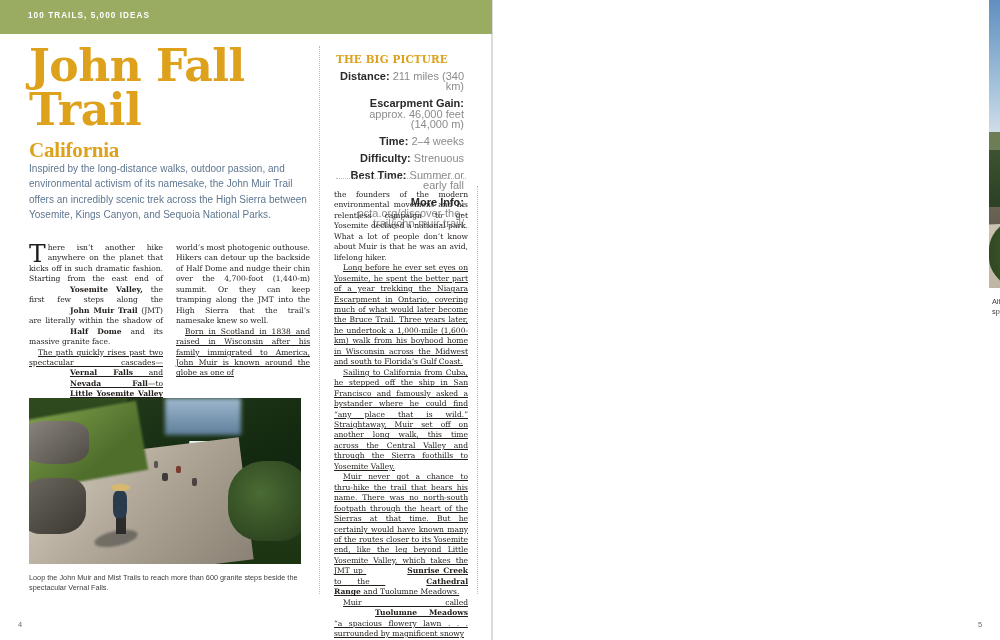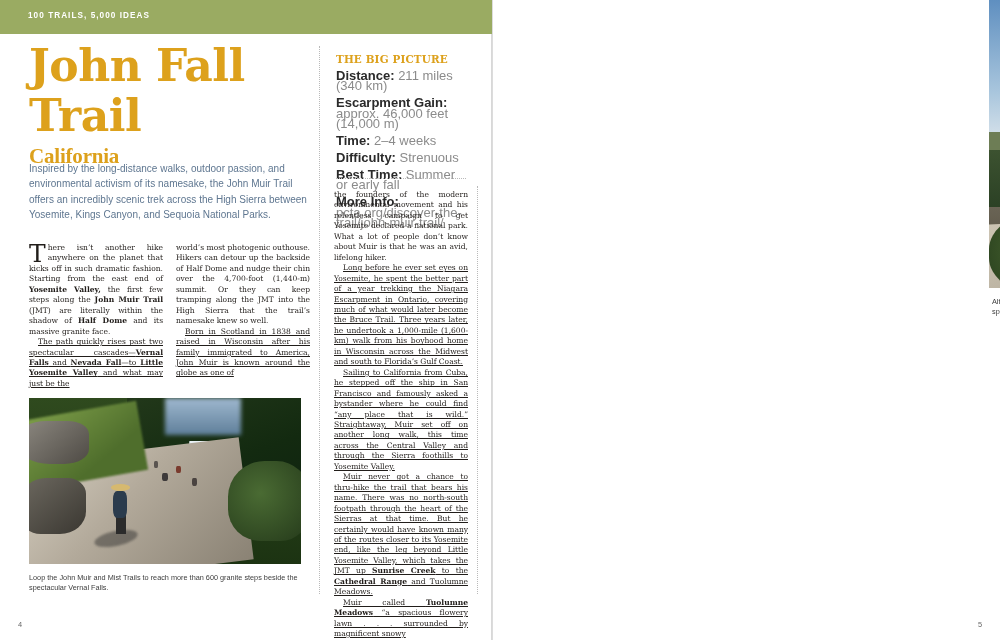--- a/index.html
+++ b/index.html
@@ -31,21 +31,21 @@
   
   .title-block{position:absolute;left:29px;top:46px;width:272px;}
   .title-line{
     font-family:"DejaVu Serif",serif;
     font-weight:bold;
     font-size:44px;line-height:0.92;
     color:#dda11c;
     letter-spacing:-0.5px;
     margin:0;
   }
-  .title-line.l2{margin-top:10px;}
+  .title-line.l2{margin-top:4px;}
   .subtitle{
     font-family:Liberation Serif, serif;
     font-weight:bold;font-size:21px;color:#dda11c;
     margin:7px 0 0 0;letter-spacing:-0.2px;
   }
   .standfirst{
     position:absolute;left:29px;top:161px;width:279px;
     font-family:"Liberation Sans",sans-serif;
     font-size:10px;line-height:15.4px;color:#5e7690;
     letter-spacing:0.02px;
@@ -55,43 +55,44 @@
   .bigpic{
     position:absolute;left:336px;top:53px;width:128px;
   }
   .bigpic-title{
     font-family:"DejaVu Serif",serif;font-weight:bold;
     font-size:10.4px;color:#dda11c;letter-spacing:0.15px;
     margin-bottom:6px;
   }
   .bigpic-row{
     font-family:"Liberation Sans",sans-serif;
-    font-size:13px;line-height:10.4px;color:#8b8b8b;
+    font-size:11px;line-height:10.4px;color:#8b8b8b;
     margin-bottom:6.5px;
+    text-align:right;
   }
   .bigpic-row b{color:#2a2a2a;font-weight:bold;}
   .dotted-rule{
     position:absolute;left:336px;width:130px;height:0;
     border-top:1px dotted #b9b9b9;
   }
   .vrule{
     position:absolute;width:0;border-left:1px dotted #b9b9b9;
   }
 
   
   .col{
     position:absolute;
     font-family:"DejaVu Serif",serif;
     font-size:7.55px;line-height:10.45px;
     color:#211d1a;
     text-align:justify;
   }
   .col p{margin:0;}
   .col p + p{text-indent:9px;text-decoration:underline;}
-  .col b{font-weight:bold;}
+  .col b{font-weight:bold;margin-left:41px;}
   .dropcap-p{position:relative;}
   .dropcap{
     float:left;
     font-family:"DejaVu Serif",serif;
     font-weight:normal;
     font-size:25px;line-height:19px;
     margin:1px 2px 0 0;
     color:#211d1a;
   }
 

